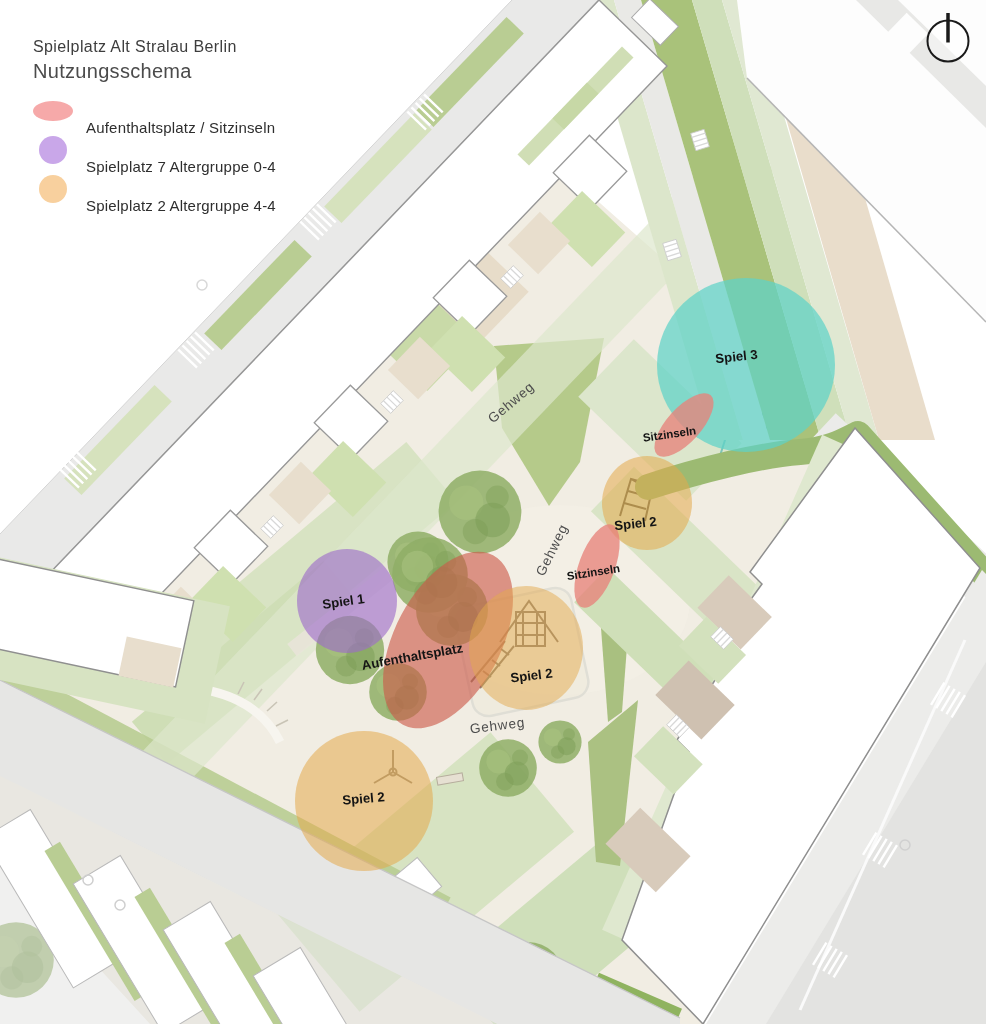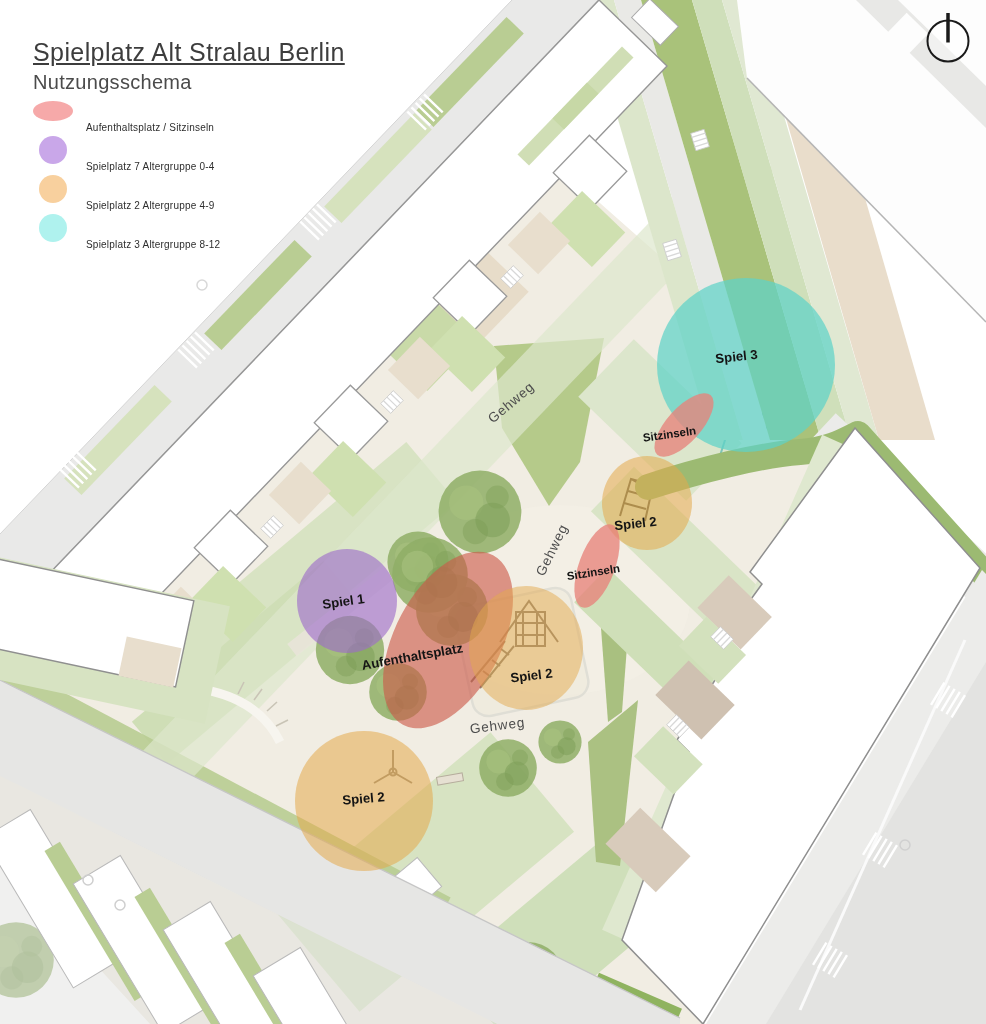--- a/index.html
+++ b/index.html
@@ -1,25 +1,25 @@
 <!DOCTYPE html>
 <html><head>
 <meta charset="utf-8">
 <style>
   html,body{margin:0;padding:0;background:#fff;}
   #stage{position:relative;width:986px;height:1024px;overflow:hidden;background:#fff;
          font-family:"Liberation Sans", sans-serif;}
   #plan{position:absolute;left:0;top:0;}
   #titleblock{position:absolute;left:33px;top:38px;color:#3d3d3d;}
-  #titleblock .t{font-size:25px;letter-spacing:.4px;font-weight:400;text-decoration:underline;}
+  #titleblock .t{font-size:16px;letter-spacing:.4px;font-weight:400;}
   #titleblock .s{font-size:20px;letter-spacing:.3px;color:#4b4b4b;margin-top:4px;font-weight:400;}
   #legend{position:absolute;left:31px;top:96px;}
   .lrow{display:flex;align-items:center;height:30px;margin-bottom:9px;}
   .lrow .sw{width:44px;height:30px;flex:0 0 44px;}
-  .lrow .lb{font-size:10px;color:#2e2e2e;margin-left:11px;letter-spacing:.2px;white-space:nowrap;margin-top:32px;}
+  .lrow .lb{font-size:15px;color:#2e2e2e;margin-left:11px;letter-spacing:.2px;white-space:nowrap;margin-top:32px;}
   .maplabel{font-weight:700;font-size:13.2px;fill:#141414;}
   .pathlabel{font-weight:400;font-size:13.6px;fill:#4d4d4d;letter-spacing:.8px;}
   text{font-family:"Liberation Sans", sans-serif;}
 </style>
 </head>
 <body>
 
 <div id="stage">
 
 <svg id="plan" width="986" height="1024" viewBox="0 0 986 1024">
@@ -256,23 +256,17 @@
   <div class="lrow">
     <svg class="sw" width="44" height="30">
       <circle cx="22" cy="15" r="14" fill="#c9a7e9"></circle>
     </svg>
     <span class="lb">Spielplatz 7 Altergruppe 0-4</span>
   </div>
   <div class="lrow">
     <svg class="sw" width="44" height="30">
       <circle cx="22" cy="15" r="14" fill="#f8d09e"></circle>
     </svg>
-    <span class="lb">Spielplatz 2 Altergruppe 4-9</span>
-  </div>
-  <div class="lrow">
-    <svg class="sw" width="44" height="30">
-      <circle cx="22" cy="15" r="14" fill="#aff2ee"></circle>
-    </svg>
-    <span class="lb">Spielplatz 3 Altergruppe 8-12</span>
+    <span class="lb">Spielplatz 2 Altergruppe 4-4</span>
   </div>
 </div>
 
 </div>
 
 </body></html>

